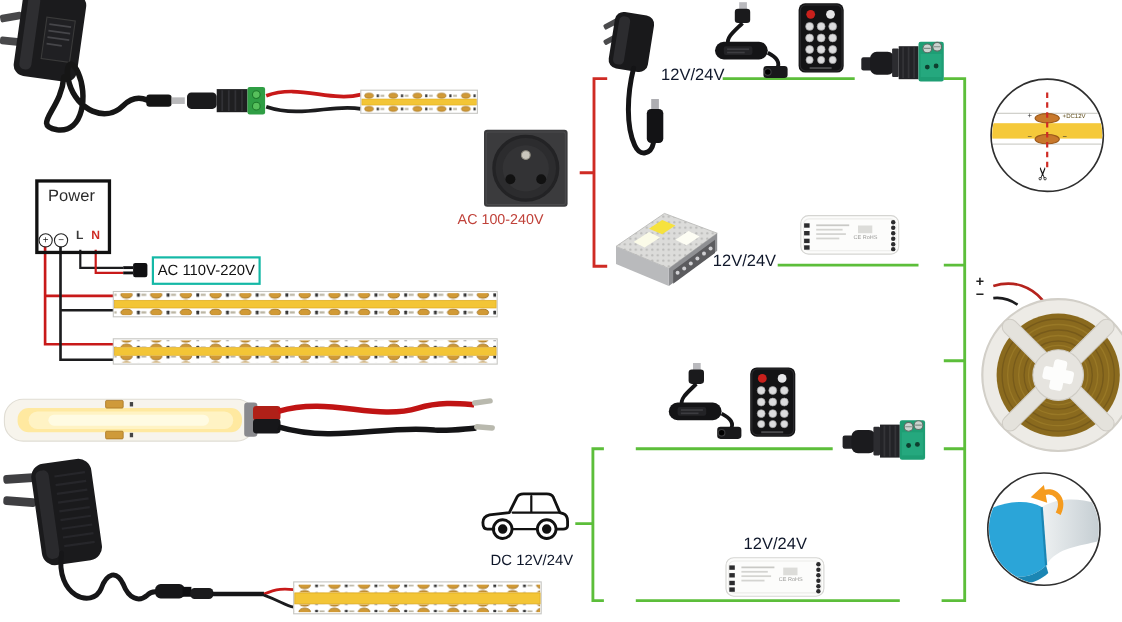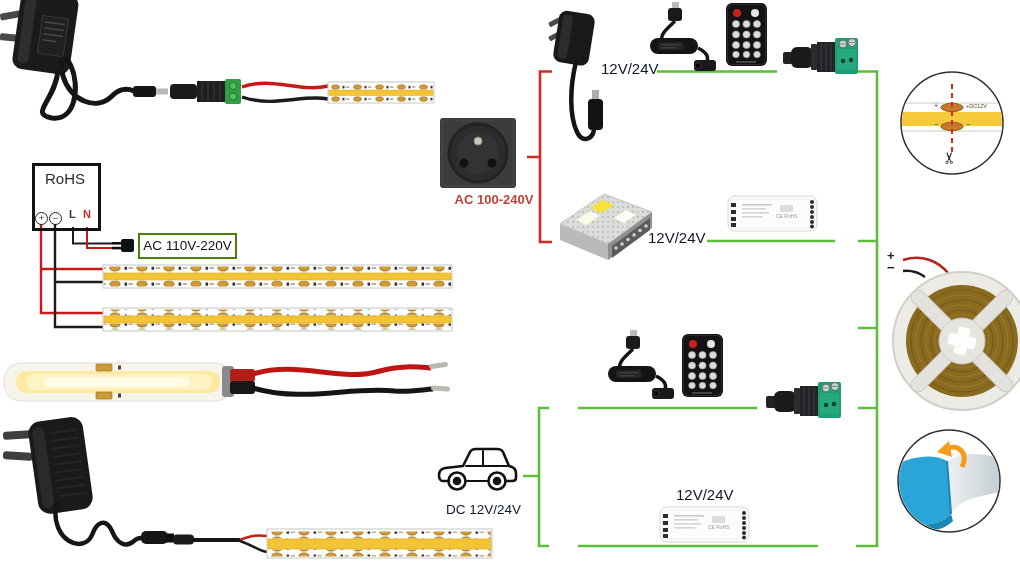--- a/index.html
+++ b/index.html
@@ -3,21 +3,21 @@
 <meta charset="utf-8">
 <style>
   html,body{margin:0;padding:0;background:#fff;}
   #stage{position:relative;width:1020px;height:565px;background:#fff;overflow:hidden;
          font-family:"Liberation Sans",sans-serif;}
   #stage svg{position:absolute;left:0;top:0;}
   .lbl{position:absolute;white-space:nowrap;line-height:1.1;}
   .green{color:#0f172a;font-size:15px;}
   .term{position:absolute;width:11px;height:11px;border:1.5px solid #222;border-radius:50%;
         font-size:9px;line-height:11px;text-align:center;color:#222;}
-  .boxed{border:2px solid #4d7c0f;color:#111;text-align:center;}
+  .boxed{border:2px solid #14b8a6;color:#111;text-align:center;}
   .tiny{font-size:7px;color:#333;}
 </style>
 </head>
 <body>
 
 <div id="stage">
 
 <svg width="1020" height="565" viewBox="0 0 1020 565">
 <defs>
   <pattern id="padL" width="27" height="8" patternUnits="userSpaceOnUse">
@@ -332,27 +332,27 @@
     <path d="M947,461 L951,514" stroke="#1b86b4" stroke-width="2"></path>
   </g>
   <g>
     <path d="M962,467 C969,453 958,443 946,449" stroke="#f59b1e" stroke-width="5" fill="none"></path>
     <polygon points="949,441 937,452 952,457" fill="#f59b1e"></polygon>
   </g>
 </g>
 </svg>
 
 <div class="lbl" style="left:32px;top:163px;width:63px;height:62px;border:3px solid #111;"></div>
-<div class="lbl" style="left:36px;top:171px;width:58px;text-align:center;font-size:15px;color:#2b2b2b;">RoHS</div>
+<div class="lbl" style="left:36px;top:171px;width:58px;text-align:center;font-size:15px;color:#2b2b2b;">Power</div>
 <div class="term" style="left:35px;top:212px;">+</div>
 <div class="term" style="left:49px;top:212px;">−</div>
 <div class="lbl" style="left:69px;top:208px;font-size:11px;font-weight:bold;color:#3a3a3a;">L</div>
 <div class="lbl" style="left:83px;top:208px;font-size:11px;font-weight:bold;color:#cf2b24;">N</div>
 <div class="lbl boxed" style="left:138px;top:233px;width:95px;height:22px;font-size:13.5px;line-height:22px;">AC 110V-220V</div>
-<div class="lbl" style="left:452px;top:193px;width:84px;text-align:center;font-size:13px;font-weight:700;color:#c0423a;">AC 100-240V</div>
+<div class="lbl" style="left:416px;top:193px;width:84px;text-align:left;font-size:13px;font-weight:400;color:#c0423a;">AC 100-240V</div>
 <div class="lbl green" style="left:601px;top:61px;">12V/24V</div>
 <div class="lbl green" style="left:648px;top:230px;">12V/24V</div>
 <div class="lbl green" style="left:676px;top:487px;">12V/24V</div>
 <div class="lbl green" style="left:446px;top:503px;width:76px;text-align:left;font-size:13.5px;">DC 12V/24V</div>
 <div class="lbl tiny" style="left:934px;top:102px;">+</div>
 <div class="lbl" style="left:966px;top:103px;font-size:5.5px;color:#5c4a16;">+DC12V</div>
 <div class="lbl tiny" style="left:934px;top:121px;">−</div>
 <div class="lbl tiny" style="left:966px;top:121px;">−</div>
 <div class="lbl" style="left:943px;top:149px;font-size:16px;color:#111;transform:rotate(-90deg);">✂</div>
 <div class="lbl" style="left:887px;top:249px;font-size:13px;font-weight:bold;color:#222;">+</div>

